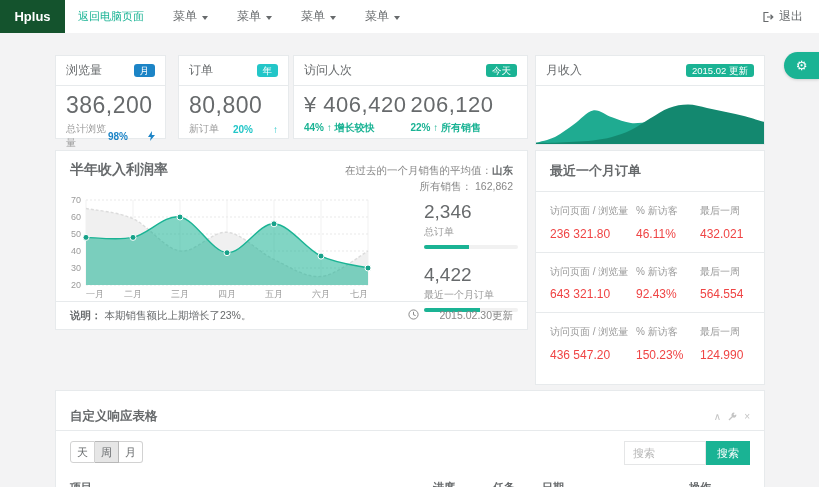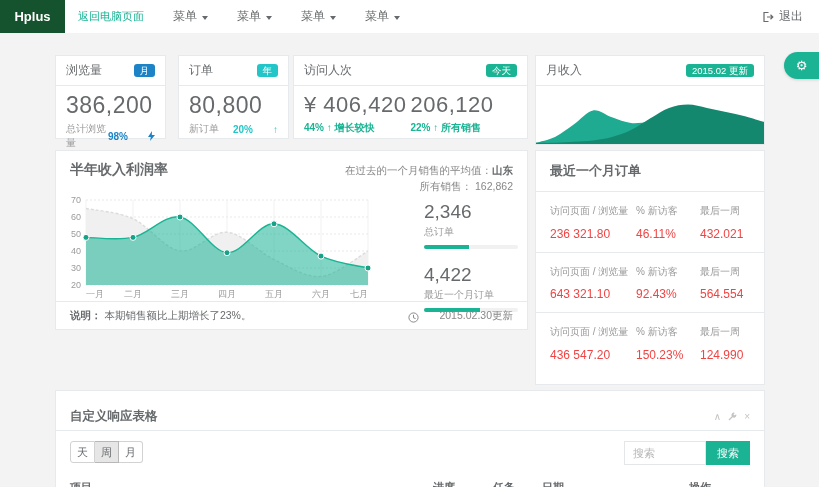--- a/index.html
+++ b/index.html
@@ -44,21 +44,21 @@
   .sales-note { position:absolute; right:14px; top:11px; text-align:right; font-size:10.5px; color:#888; line-height:1.55; }
   .sales-note b { color:#676a6c; }
   .sales-chart { position:absolute; left:8px; top:44px; }
   .sales-stats { position:absolute; left:368px; top:50px; width:94px; }
   .stat-block + .stat-block { margin-top:15px; }
   .stat-value { font-size:19px; font-weight:300; color:#676a6c; }
   .stat-label { font-size:10px; color:#9a9a9a; margin:2px 0 6px; }
   .progress { height:4px; background:#f1f1f1; border-radius:2px; overflow:hidden; }
   .progress-bar { height:100%; background:#1ab394; }
   .sales-footer { position:absolute; left:0; right:0; bottom:0; height:28px; border-top:1px solid #e7eaec; display:flex; align-items:center; justify-content:space-between; padding:0 14px; font-size:10.5px; color:#676a6c; }
-  .sales-footer .upd { display:flex; align-items:flex-end; gap:20px; color:#888; }
+  .sales-footer .upd { display:flex; align-items:flex-start; gap:20px; color:#888; }
   
   .us-head { padding:11px 14px; border-bottom:1px solid #e7eaec; font-size:13px; font-weight:bold; color:#676a6c; }
   .us-row { display:flex; padding:12px 14px 10px; border-bottom:1px solid #e7eaec; }
   .us-row:last-child { border-bottom:none; }
   .us-col { line-height:1.35; }
   .us-col.c1 { width:86px; } .us-col.c2 { width:64px; } .us-col.c3 { flex:1; }
   .us-label { font-size:10px; color:#9a9a9a; }
   .us-value { font-size:12px; color:#ef4444; margin-top:8px; }
   
   .tbl-head { height:28px; padding:0 14px; border-bottom:1px solid #e7eaec; display:flex; align-items:center; justify-content:space-between;margin-top:12px; }

